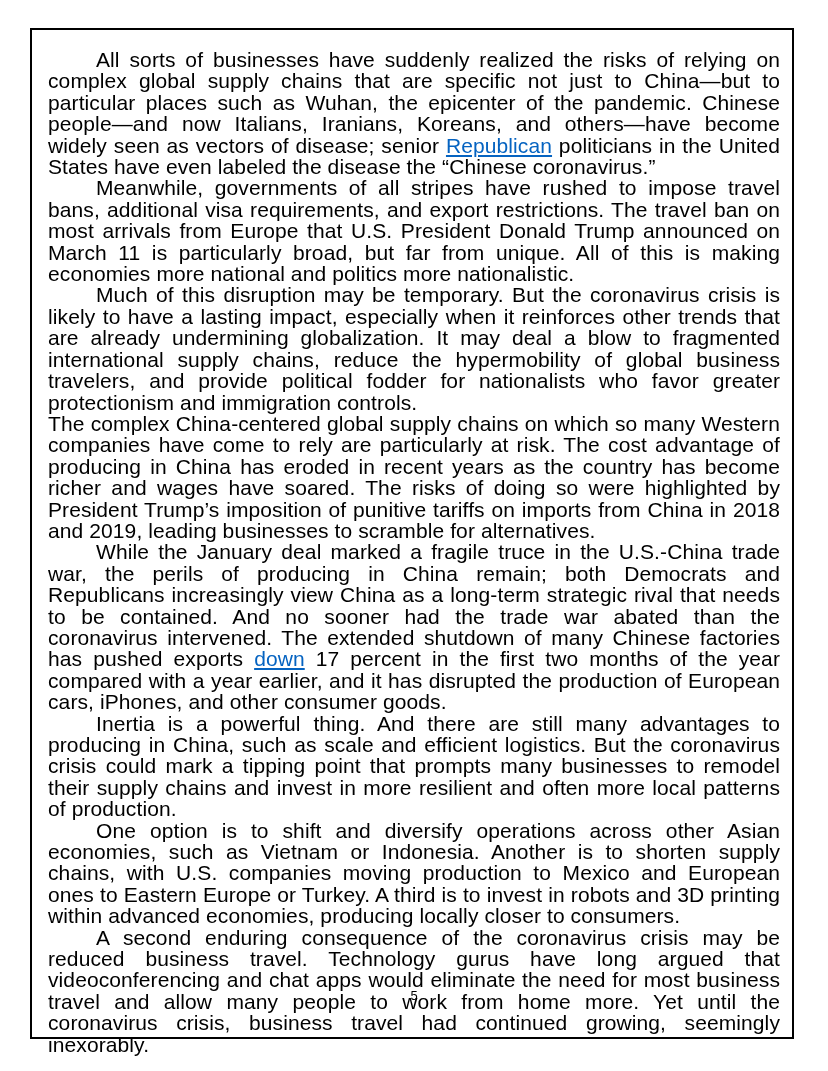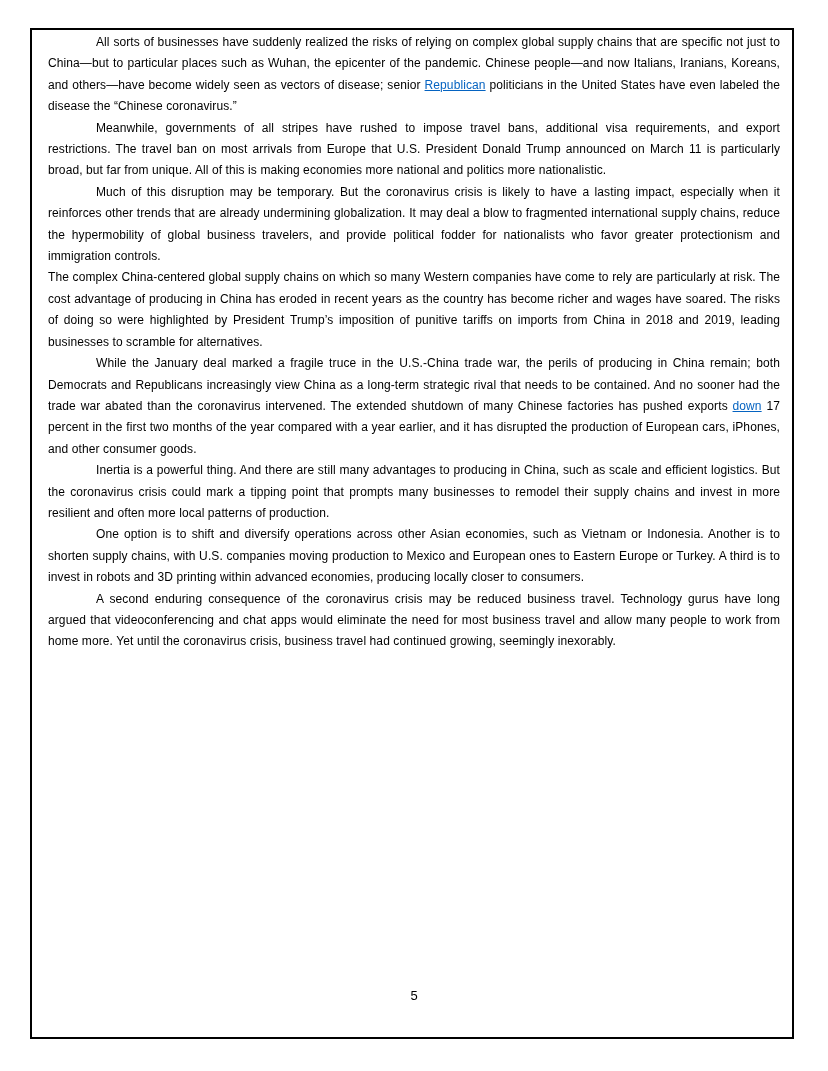--- a/index.html
+++ b/index.html
@@ -21,23 +21,23 @@
     top: 28px;
     width: 764px;
     height: 1011px;
     border: 2px solid #000000;
     box-sizing: border-box;
     background: transparent;
   }
   .document-body {
     position: absolute;
     left: 48px;
-    top: 32px;
+    top: 49px;
     width: 732px;
-    font-size: 12px;
+    font-size: 21px;
     line-height: 21.4px;
     text-align: justify;
     letter-spacing: 0.1px;
   }
   .para {
     margin: 0;
     padding: 0;
   }
   .para.indent {
     text-indent: 48px;

